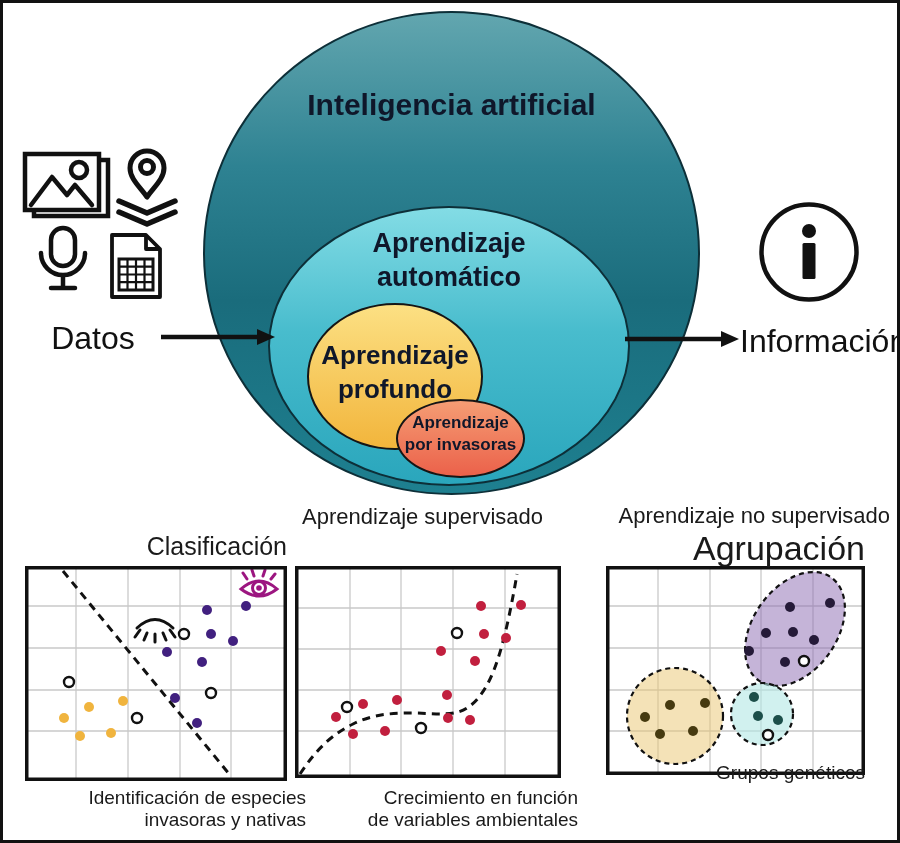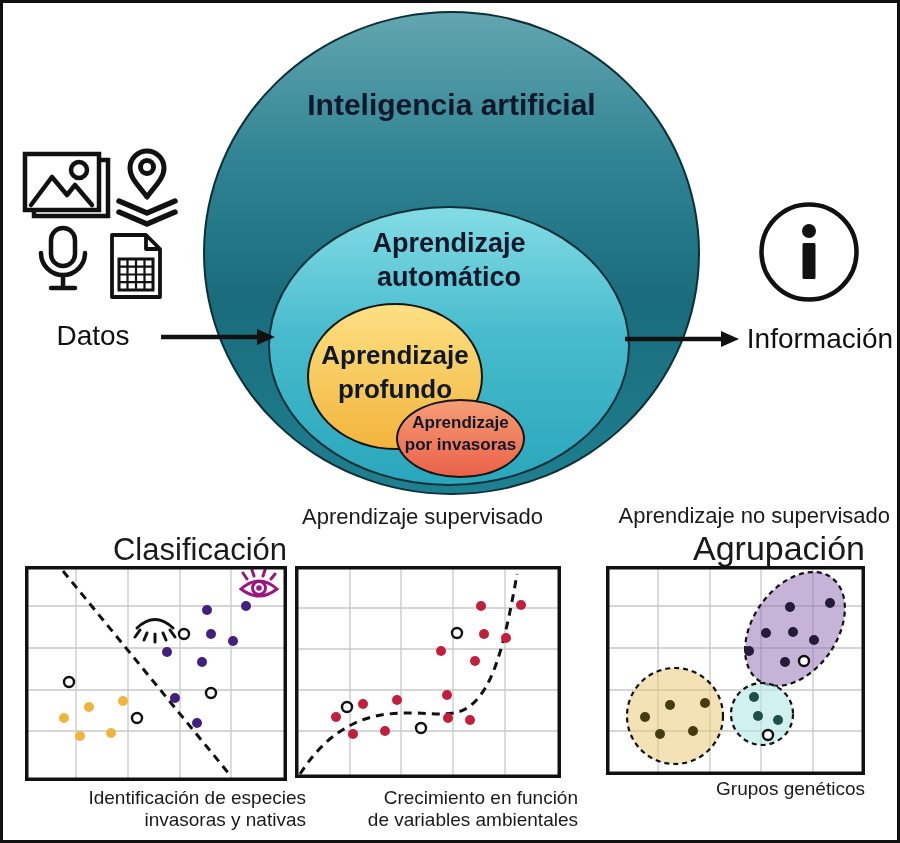--- a/index.html
+++ b/index.html
@@ -23,36 +23,36 @@
   .l-ai{left:200px;top:85px;width:497px;font-size:30px}
   .l-ml{left:265px;top:223px;width:362px;font-size:27px;line-height:34px}
   .l-dl{left:304px;top:335px;width:176px;font-size:26px;line-height:34px}
   .l-rl{left:393px;top:409px;width:129px;font-size:17px;line-height:22px}
   .icon{position:absolute;z-index:5}
   .i-images{left:19px;top:148px;width:90px;height:68px}
   .i-map{left:111px;top:143px;width:66px;height:84px}
   .i-mic{left:33px;top:222px;width:54px;height:70px}
   .i-sheet{left:104px;top:229px;width:58px;height:68px}
   .i-info{left:754px;top:197px;width:104px;height:104px}
-  .io-label{position:absolute;font-size:28px;color:#111;z-index:6}
+  .io-label{position:absolute;font-size:32px;color:#111;z-index:6}
   .lab-datos{left:20px;top:317px;width:140px;text-align:center}
   .lab-info{left:737px;top:320px;width:160px;text-align:center}
   .arrow{position:absolute;z-index:6}
   .arrow-in{left:158px;top:322px;width:114px;height:24px}
   .arrow-out{left:622px;top:324px;width:114px;height:24px}
   .sec{position:absolute;text-align:right;color:#1a1a1a;z-index:6}
   .h-sup{left:40px;top:501px;width:500px;font-size:22px}
   .h-unsup{left:577px;top:500px;width:310px;font-size:22px}
-  .t-cla{left:22px;top:529px;width:262px;font-size:31px}
+  .t-cla{left:22px;top:529px;width:262px;font-size:25px}
   .t-reg{left:292px;top:527px;width:266px;font-size:25px}
   .t-agr{left:603px;top:526px;width:259px;font-size:34px}
   .cap{font-size:19px;line-height:21.5px}
   .cap1{left:3px;top:784px;width:300px}
   .cap2{left:275px;top:784px;width:300px}
-  .cap3{left:602px;top:775px;width:260px}
+  .cap3{left:602px;top:759px;width:260px}
   .plot{position:absolute;z-index:5}
   .p1{left:22px;top:563px;width:262px;height:215px}
   .p2{left:292px;top:563px;width:266px;height:212px}
   .p3{left:603px;top:563px;width:259px;height:209px}
   .plot svg{display:block;width:100%;height:100%}
 </style>
 </head>
 <body>
 
 <div class="frame">

